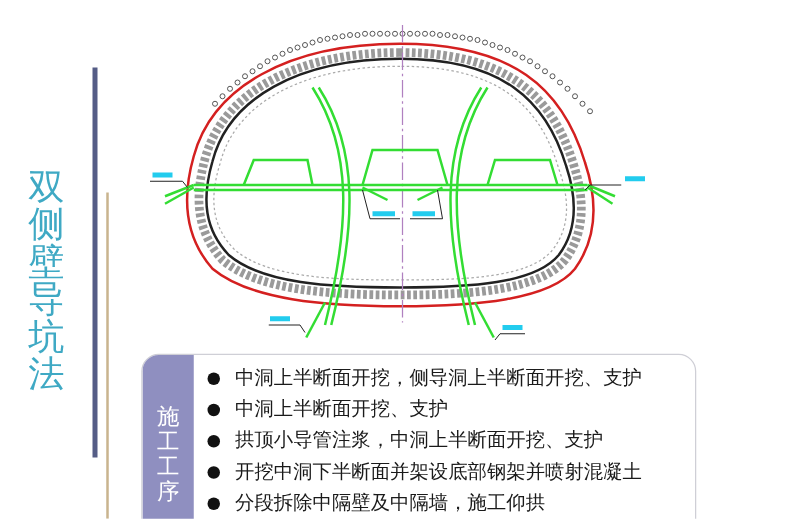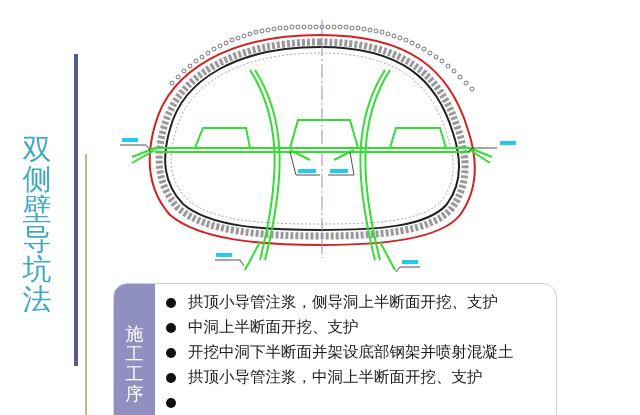--- a/index.html
+++ b/index.html
@@ -150,19 +150,19 @@
 <div class="steps-box">
   <div class="steps-label">
     <div class="chars">
       <span>施</span>
       <span>工</span>
       <span>工</span>
       <span>序</span>
     </div>
   </div>
   <ul class="steps-list">
-    <li><span class="bullet"></span><span>拱顶小导管注浆，侧导洞上半断面开挖、支护</span></li>
+    <li><span class="bullet"></span><span>中洞上半断面开挖，侧导洞上半断面开挖、支护</span></li>
     <li><span class="bullet"></span><span>中洞上半断面开挖、支护</span></li>
+    <li><span class="bullet"></span><span>拱顶小导管注浆，中洞上半断面开挖、支护</span></li>
     <li><span class="bullet"></span><span>开挖中洞下半断面并架设底部钢架并喷射混凝土</span></li>
-    <li><span class="bullet"></span><span>拱顶小导管注浆，中洞上半断面开挖、支护</span></li>
-    <li><span class="bullet"></span></li>
+    <li><span class="bullet"></span><span>分段拆除中隔壁及中隔墙，施工仰拱</span></li>
   </ul>
 </div>
 
 </body></html>

